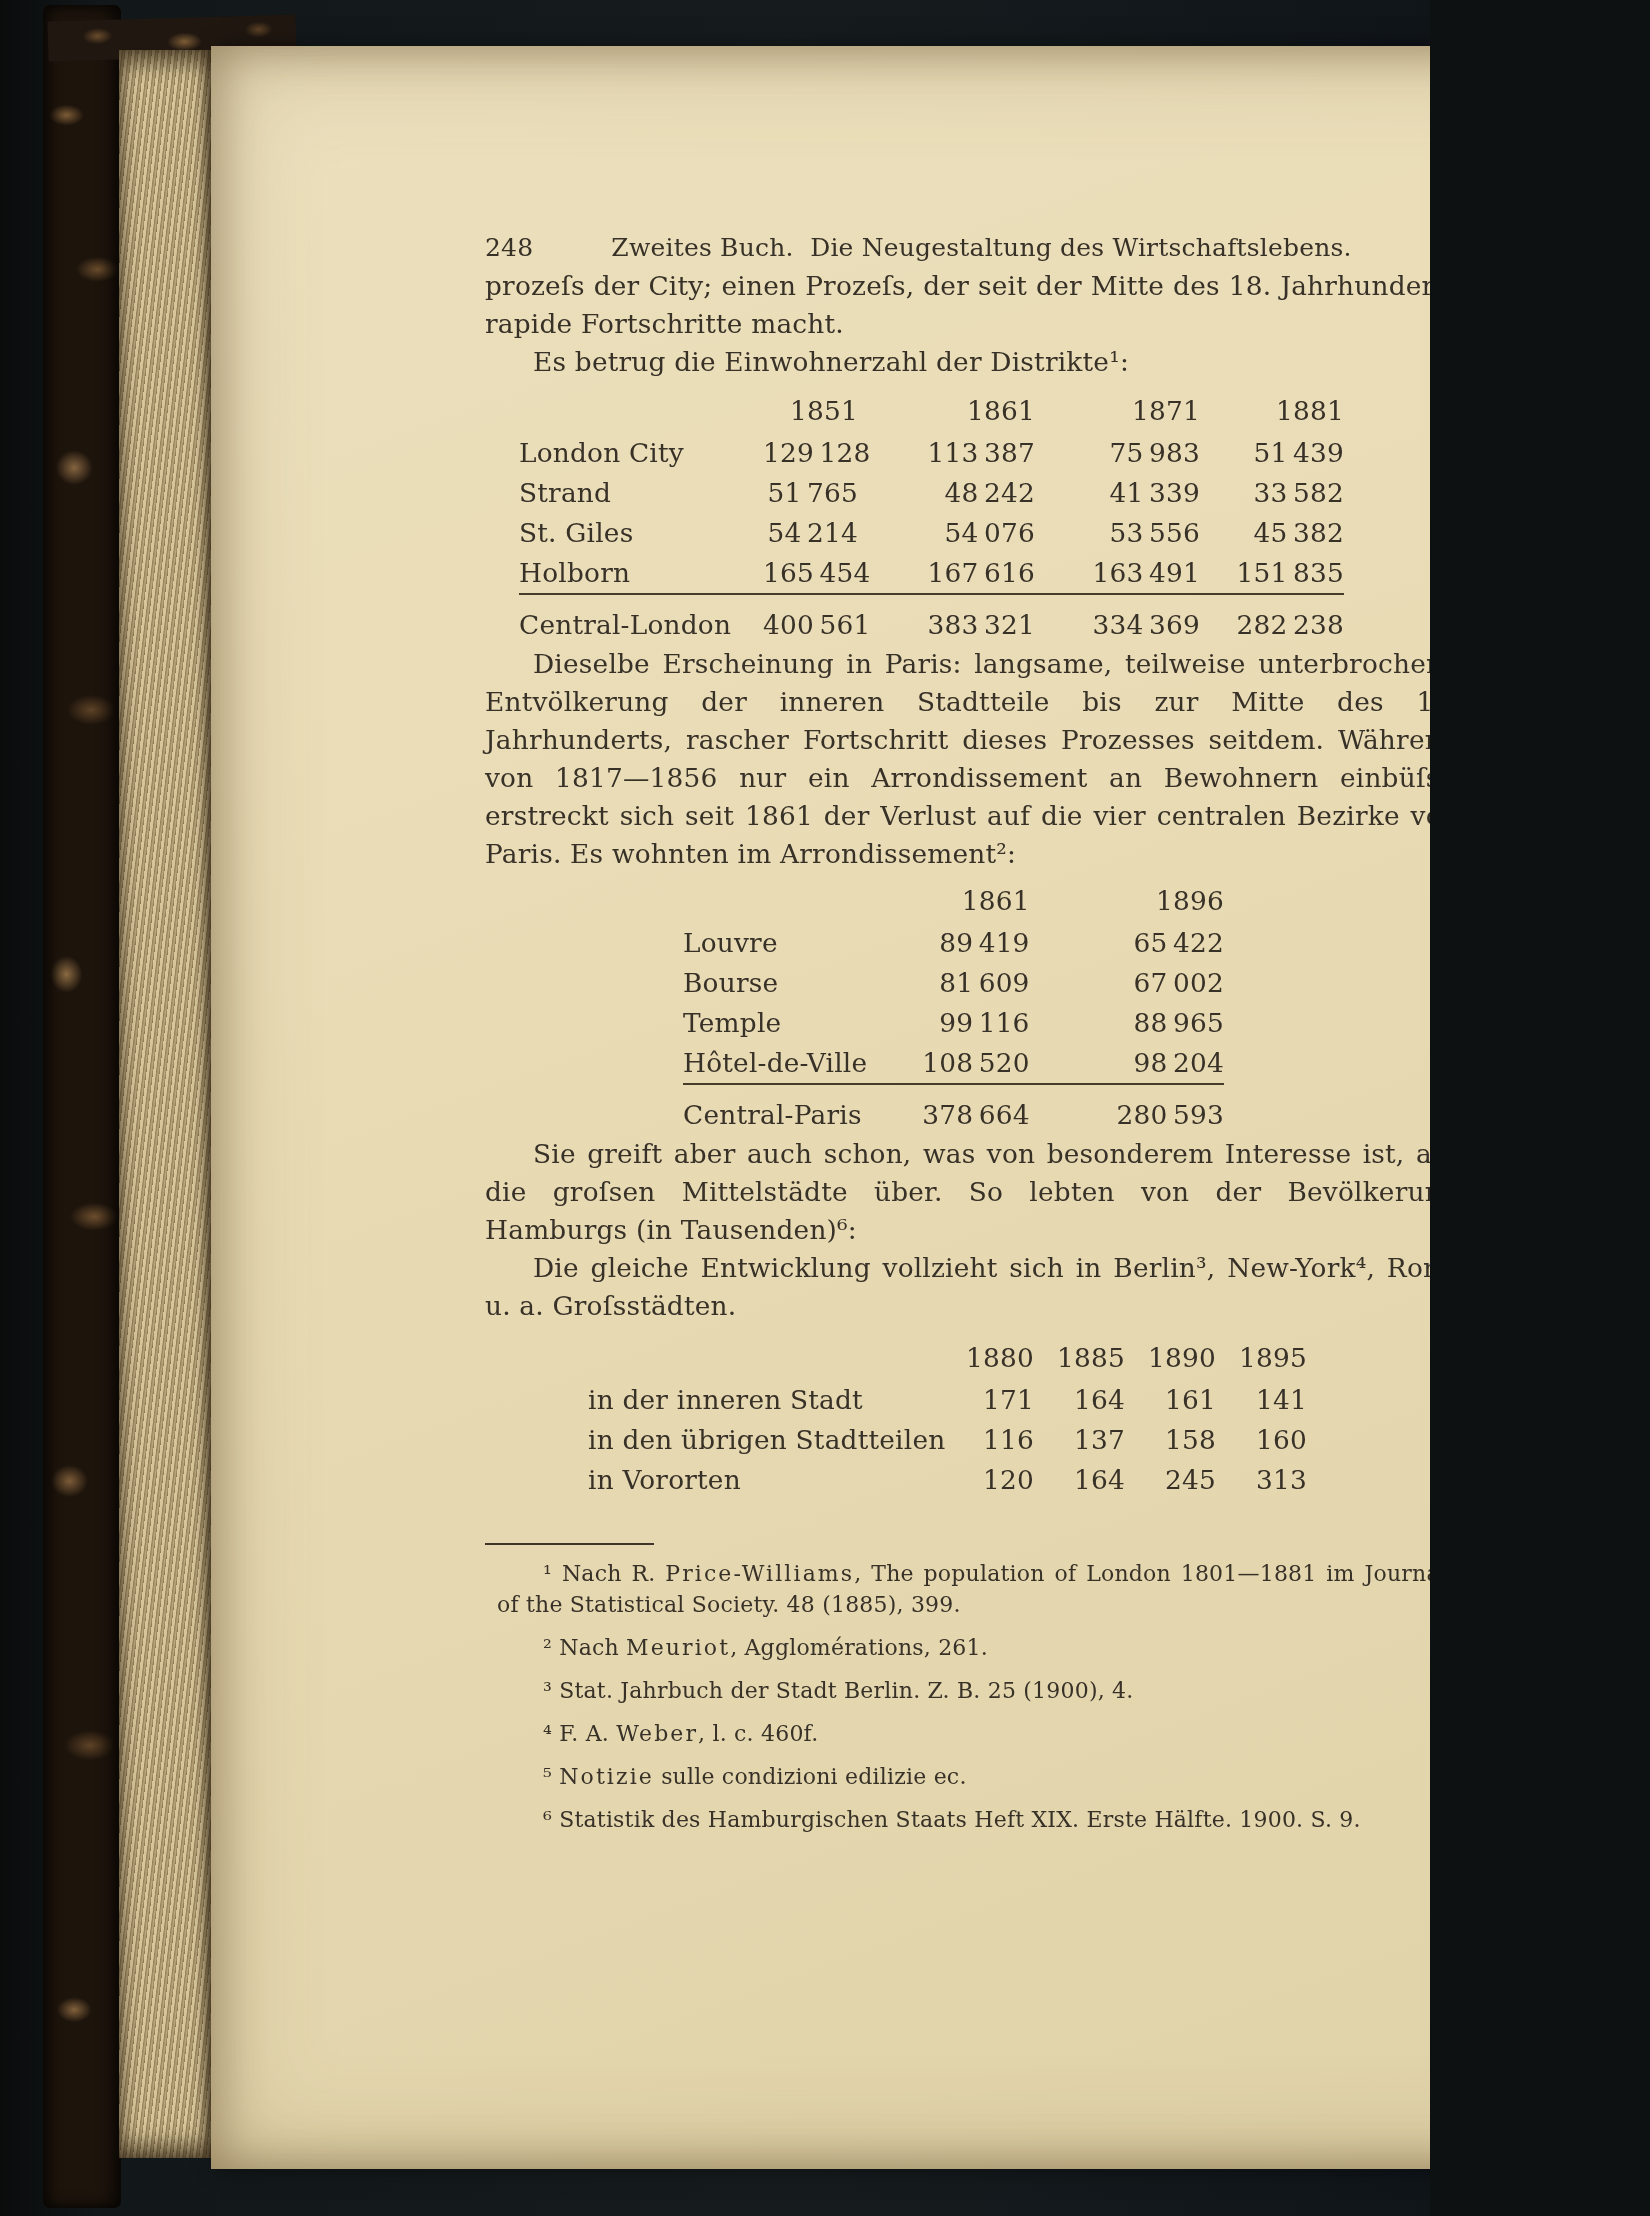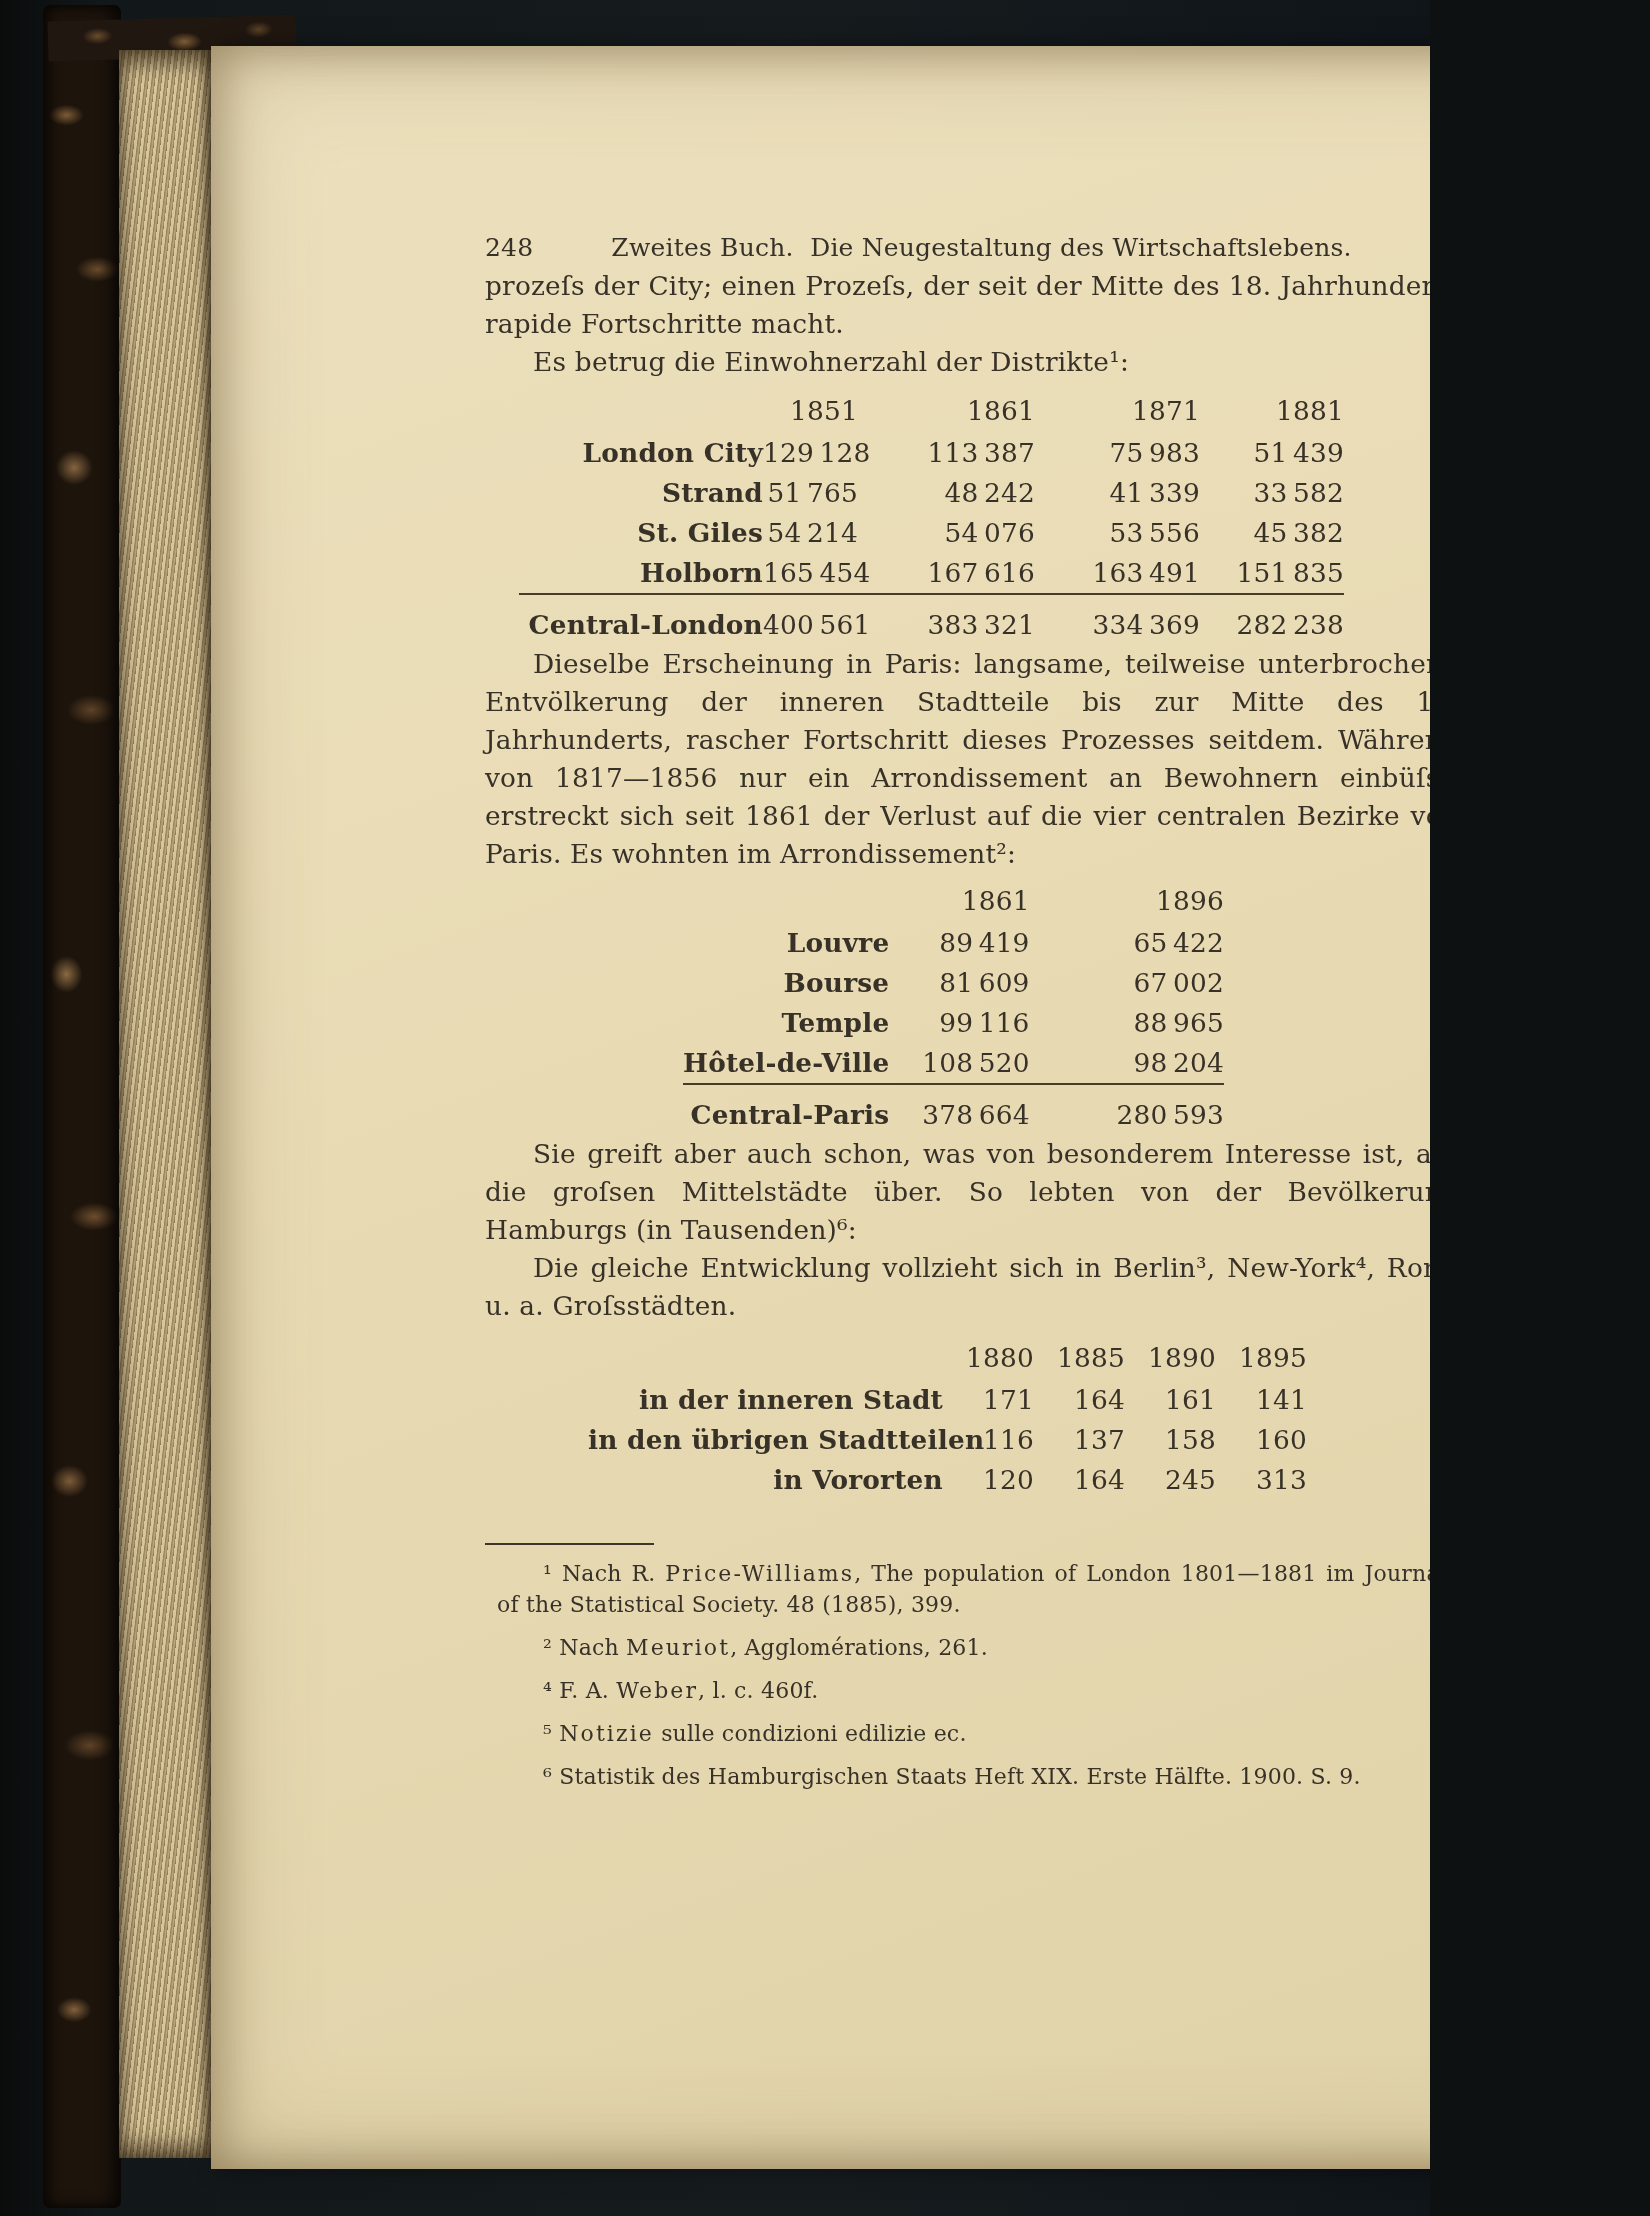--- a/index.html
+++ b/index.html
@@ -63,21 +63,21 @@
   p.body-par { margin:0; text-align:justify; }
   .ind { text-indent:48px; }
   .par-1 { margin-top:36px; }
   .par-3 { margin-top:23px; }
   .par-4 { margin-top:23px; }
   .par-5 { margin-top:18px; }
 
   table.tbl { border-collapse:collapse; table-layout:fixed; font-size:26.4px; }
   .tbl td { line-height:40px; height:40px; padding:0; text-align:right;
             white-space:nowrap; overflow:visible; }
-  .tbl td.lbl { text-align:right;font-weight:bold; }
+  .tbl td.lbl { text-align:left; }
   .tbl tr.years-row td { padding-bottom:1.7px; }
   .tbl tr.total-row td { border-top:2.5px solid #473b2a; padding-top:10px; }
   .tbl-london  { margin:10px 0 0 34px;  width:825px; }
   .tbl-paris   { margin:8.3px 0 0 198px; width:541px;  }
   .tbl-hamburg { margin:13.2px 0 0 103px; width:718px;  }
 
   .footnotes { margin-top:43px; font-size:22px; line-height:31px; }
   .fn-rule { width:169px; border-top:2.5px solid #40352a; margin:0 0 13.2px 0; }
   p.fn { margin:12px; text-indent:46px; text-align:justify; }
   .sp { letter-spacing:2.1px; }
@@ -239,20 +239,21 @@
           <td>245</td>
           <td>313</td>
         </tr>
       </tbody>
         </table>
 
       <div class="footnotes">
         <div class="fn-rule"></div>
         <p class="fn"><span>¹ Nach R. </span><span class="sp">Price-Williams</span><span>, The population of London 1801—1881 im Journal of the Statistical Society. 48 (1885), 399.</span></p>
         <p class="fn"><span>² Nach </span><span class="sp">Meuriot</span><span>, Agglomérations, 261.</span></p>
+        <p class="fn">³ Stat. Jahrbuch der Stadt Berlin. Z. B. 25 (1900), 4.</p>
         <p class="fn"><span>⁴ F. A. </span><span class="sp">Weber</span><span>, l. c. 460f.</span></p>
         <p class="fn"><span>⁵ </span><span class="sp">Notizie</span><span> sulle condizioni edilizie ec.</span></p>
         <p class="fn">⁶ Statistik des Hamburgischen Staats Heft XIX. Erste Hälfte. 1900. S. 9.</p>
       </div>
 
     </div>
 
   </div>
 
 </div>

